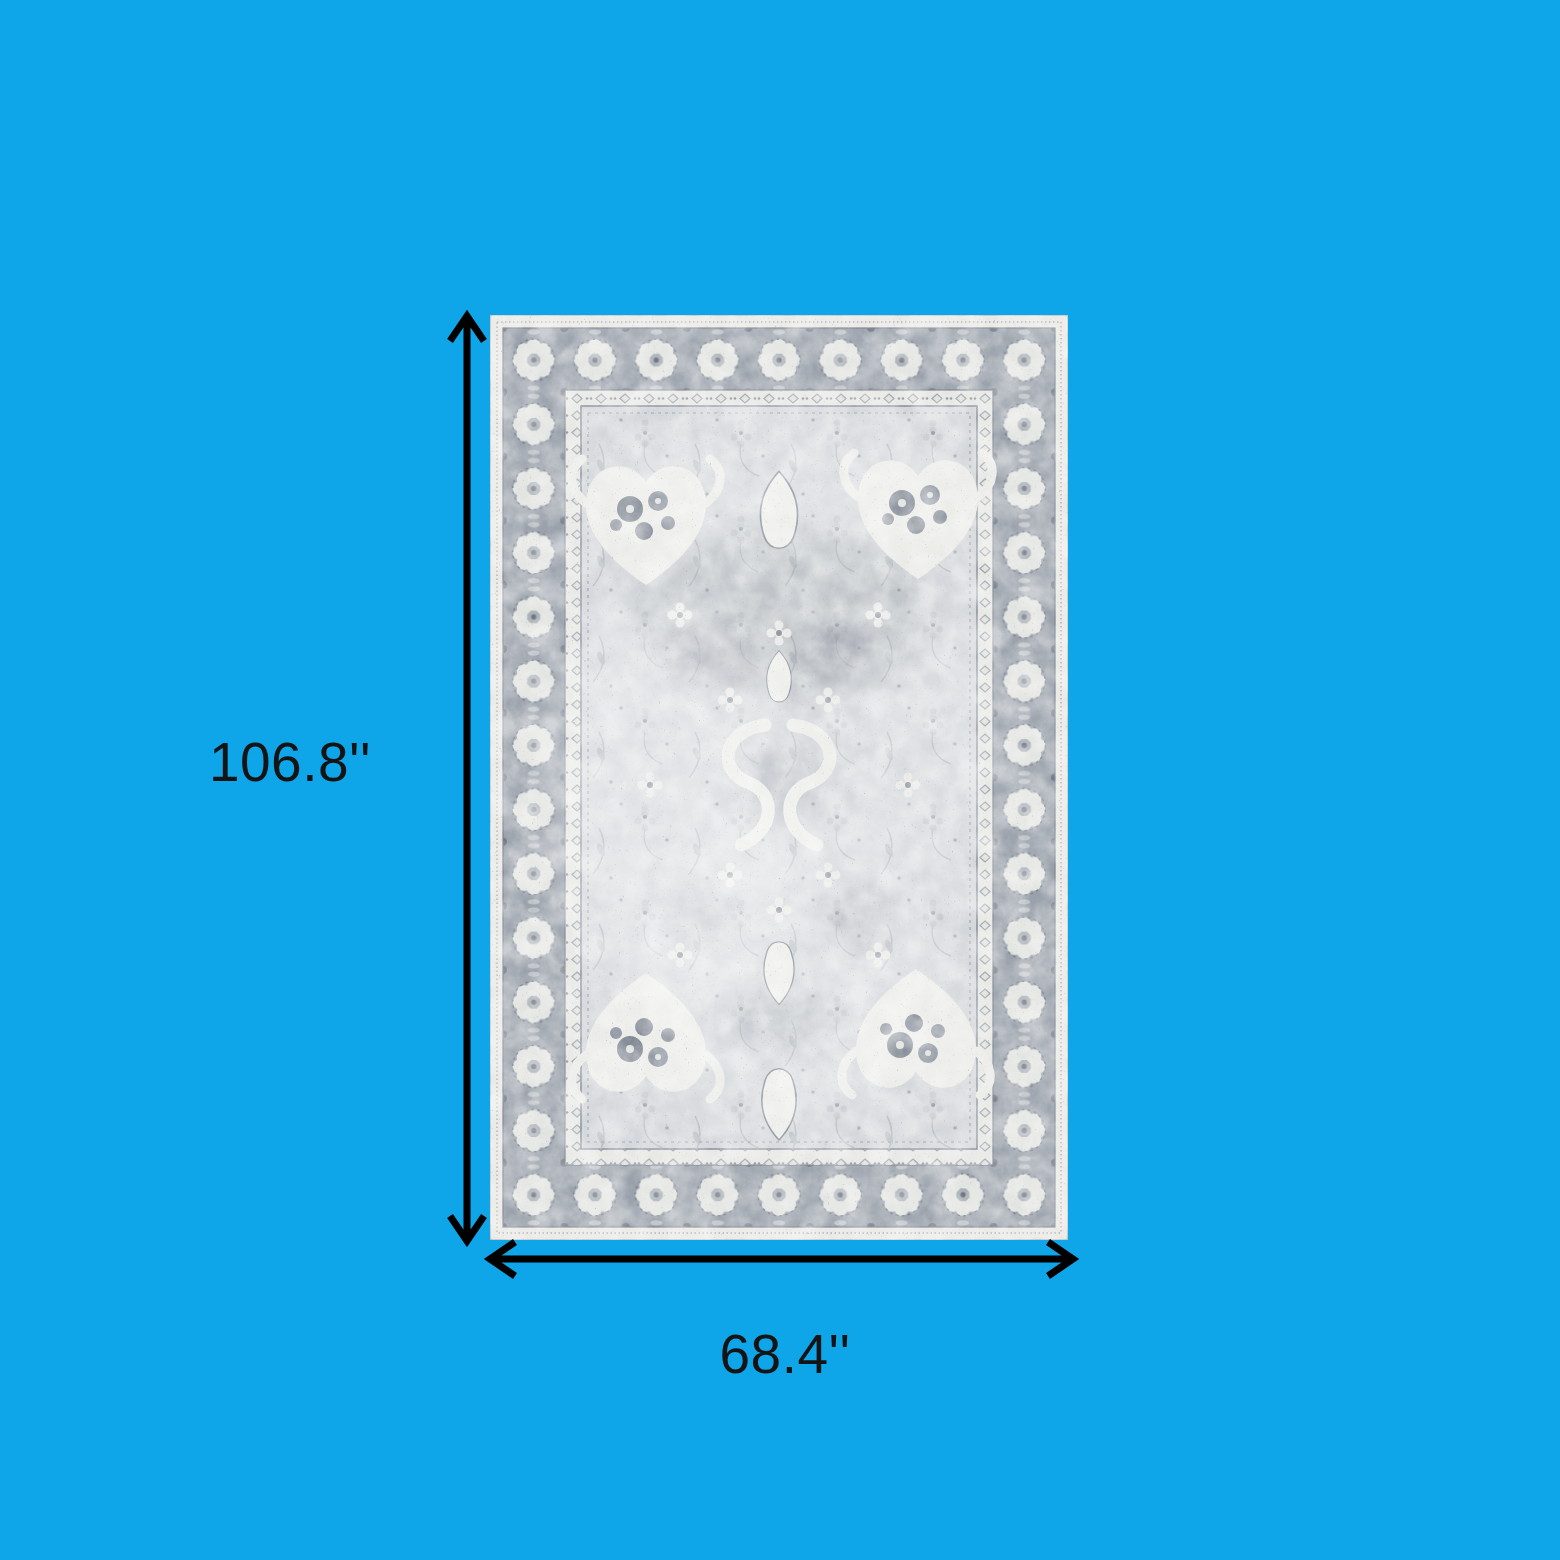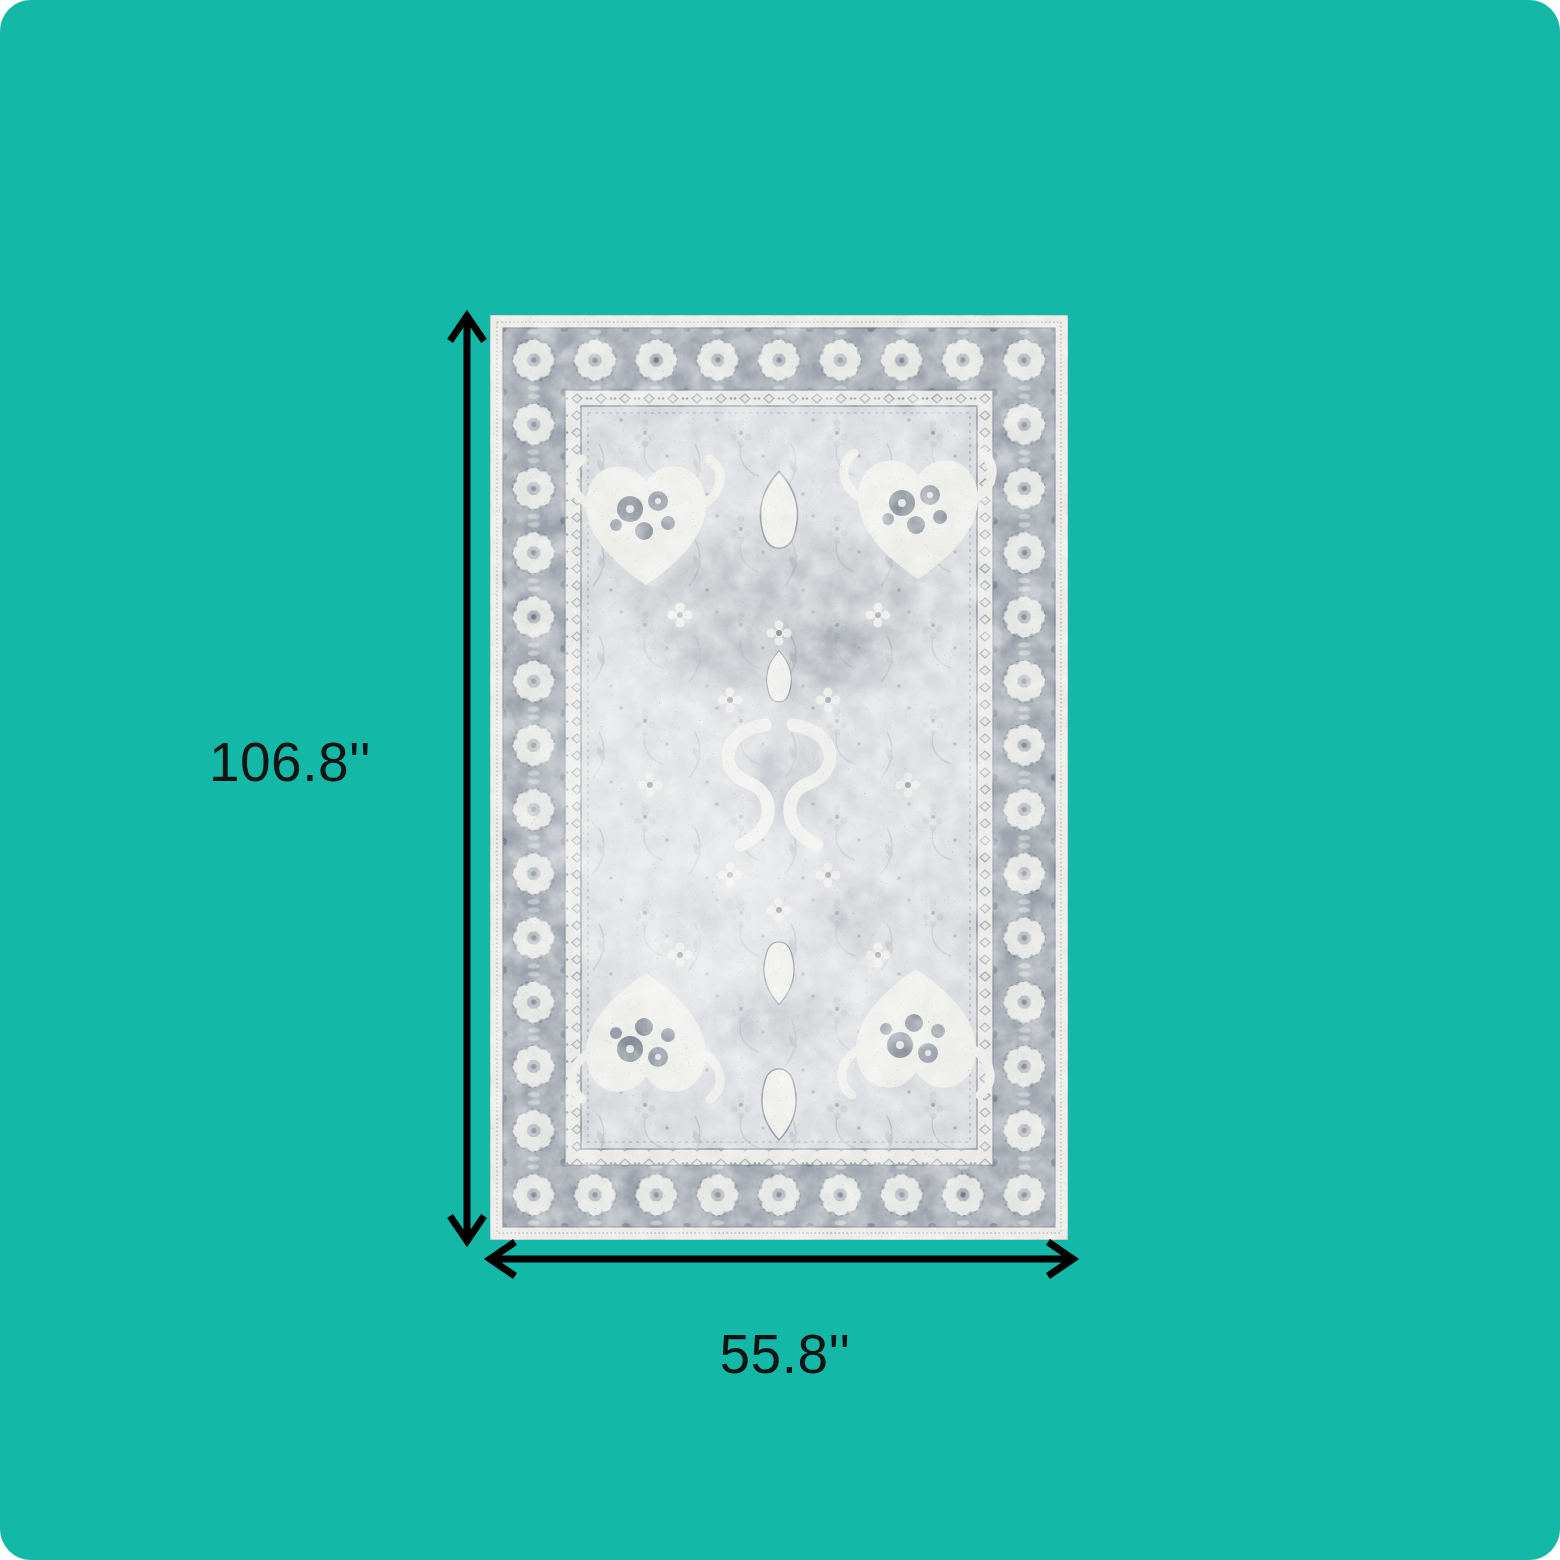--- a/index.html
+++ b/index.html
@@ -1,23 +1,22 @@
 <!DOCTYPE html>
 <html><head>
 <meta charset="utf-8">
 <style>
   html, body { margin: 0; padding: 0; background: #ffffff; }
   .canvas {
     position: relative;
     width: 1560px;
     height: 1560px;
-    background: #14b8a6;
+    background: #0ea5e9;
     overflow: hidden;
     font-family: "Liberation Sans", sans-serif;
-    border-radius: 31px;
   }
   .rug-wrap {
     position: absolute;
     left: 490px;
     top: 315px;
     width: 578px;
     height: 925px;
   }
   .rug-wrap svg { display: block; width: 100%; height: 100%; }
   .dim-arrow { position: absolute; }
@@ -194,15 +193,15 @@
 
   <svg class="dim-arrow" style="left:437px; top:308px;" width="60" height="940" viewBox="0 0 60 940">
     <path d="M30,8 L30,933 M13,33 L30,8 L47,33 M13,908 L30,933 L47,908" stroke="#000000"></path>
   </svg>
 
   <svg class="dim-arrow" style="left:483px; top:1232px;" width="600" height="56" viewBox="0 0 600 56">
     <path d="M7,27 L590,27 M32,10 L7,27 L32,44 M565,10 L590,27 L565,44" stroke="#000000"></path>
   </svg>
 
   <div class="dim-label height">106.8''</div>
-  <div class="dim-label width">55.8''</div>
+  <div class="dim-label width">68.4''</div>
 
 </div>
 
 </body></html>

